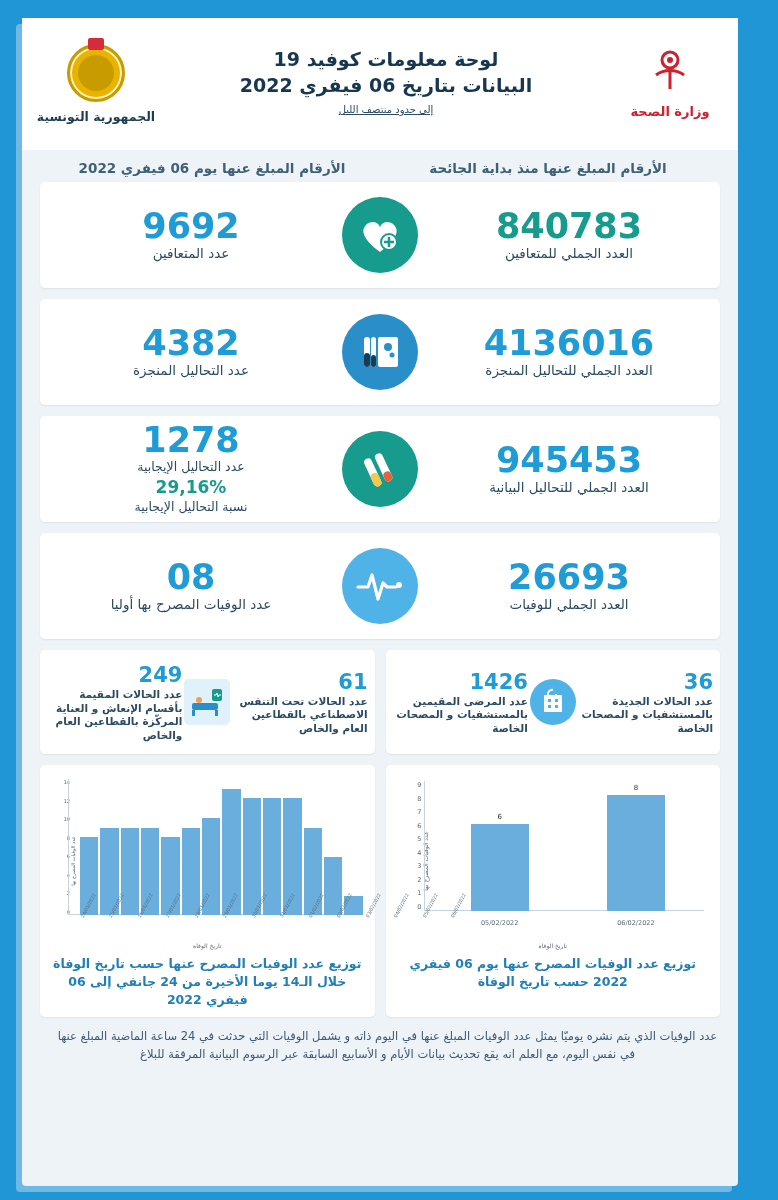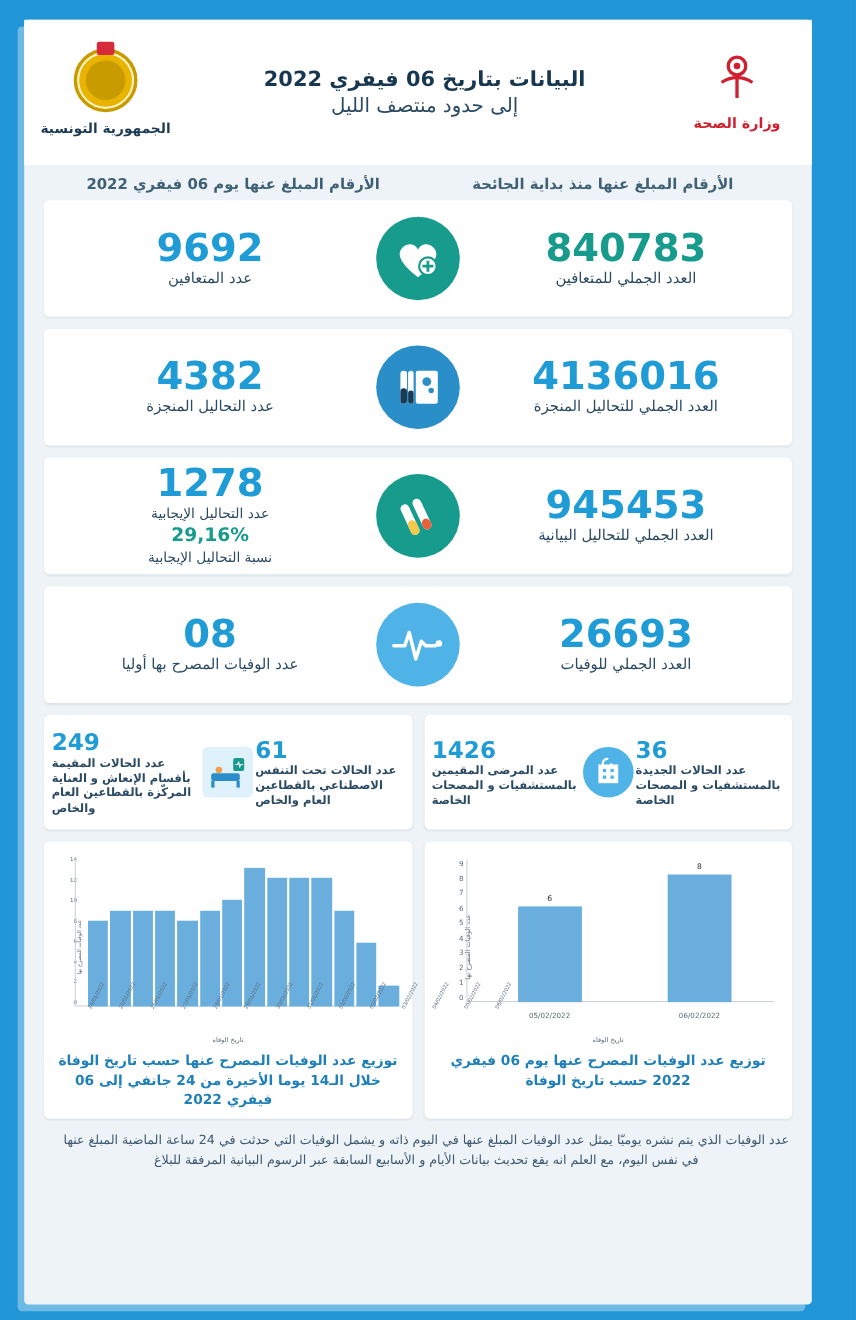--- a/index.html
+++ b/index.html
@@ -39,21 +39,21 @@
     font-size:40px;line-height:42px;
   }
   .logo-health .cap{
     font-size:13px;font-weight:bold;margin-top:4px;color:#d0202f;line-height:15px;
   }
   .title-wrap{
     flex:1;text-align:center;color:#17364f;
   }
   .title-wrap .t1{font-size:19px;font-weight:bold;line-height:26px;}
   .title-wrap .t2{font-size:19px;font-weight:bold;line-height:26px;}
-  .title-wrap .t3{font-size:18px;line-height:24px;color:#2b4a63;}
+  .title-wrap .t3{font-size:10px;line-height:24px;color:#2b4a63;text-decoration:underline;}
   .logo-rep{width:120px;text-align:center;}
   .rep-crest{
     width:52px;height:52px;margin:0 auto;
     border-radius:50%;
     background:#e8b400;
     border:3px solid #c89b00;
     position:relative;
     box-shadow:inset 0 0 0 2px #fff3c4;
   }
   .rep-crest:after{
@@ -115,21 +115,21 @@
     gap:11px;
     margin-top:2px;
   }
   .mid .panel{
     flex:1;background:#fff;border-radius:5px;
     height:104px;
     display:flex;align-items:center;justify-content:space-around;
     padding:0 6px;box-sizing:border-box;
     box-shadow:0 1px 2px rgba(0,0,0,.07);
   }
-  .mid .blk{text-align:left;width:42%;}
+  .mid .blk{text-align:right;width:42%;}
   .mid .blk .num{font-size:21px;font-weight:bold;color:#1f9bd6;line-height:26px;}
   .mid .blk .lbl{font-size:10.5px;color:#2b4a63;line-height:13.5px;font-weight:bold;}
   .mid .mini-icon{
     width:46px;height:46px;border-radius:5px;
     background:#dff1fb;display:flex;align-items:center;justify-content:center;
     flex:0 0 auto;color:#2a8fc9;
   }
   .mid .mini-icon.round{border-radius:50%;background:#4fb3e8;color:#fff;}
   
   .charts{
@@ -229,20 +229,21 @@
             <circle cx="22" cy="11" r="8" fill="none" stroke="#d0202f" stroke-width="3"></circle>
             <circle cx="22" cy="11" r="3" fill="#d0202f"></circle>
             <path d="M22 19 L22 40" stroke="#d0202f" stroke-width="3"></path>
             <path d="M8 26 C16 20 28 20 36 26" stroke="#d0202f" stroke-width="3" fill="none"></path>
           </svg>
         </div>
         <div class="cap">وزارة الصحة</div>
       </div>
 
       <div class="title-wrap">
+        <div class="t1">لوحة معلومات كوفيد 19</div>
         <div class="t2">البيانات بتاريخ 06 فيفري 2022</div>
         <div class="t3">إلى حدود منتصف الليل</div>
       </div>
 
       <div class="logo-rep">
         <div class="rep-crest">
             <div class="in"></div>
           </div>
         <div class="cap">الجمهورية التونسية</div>
       </div>

